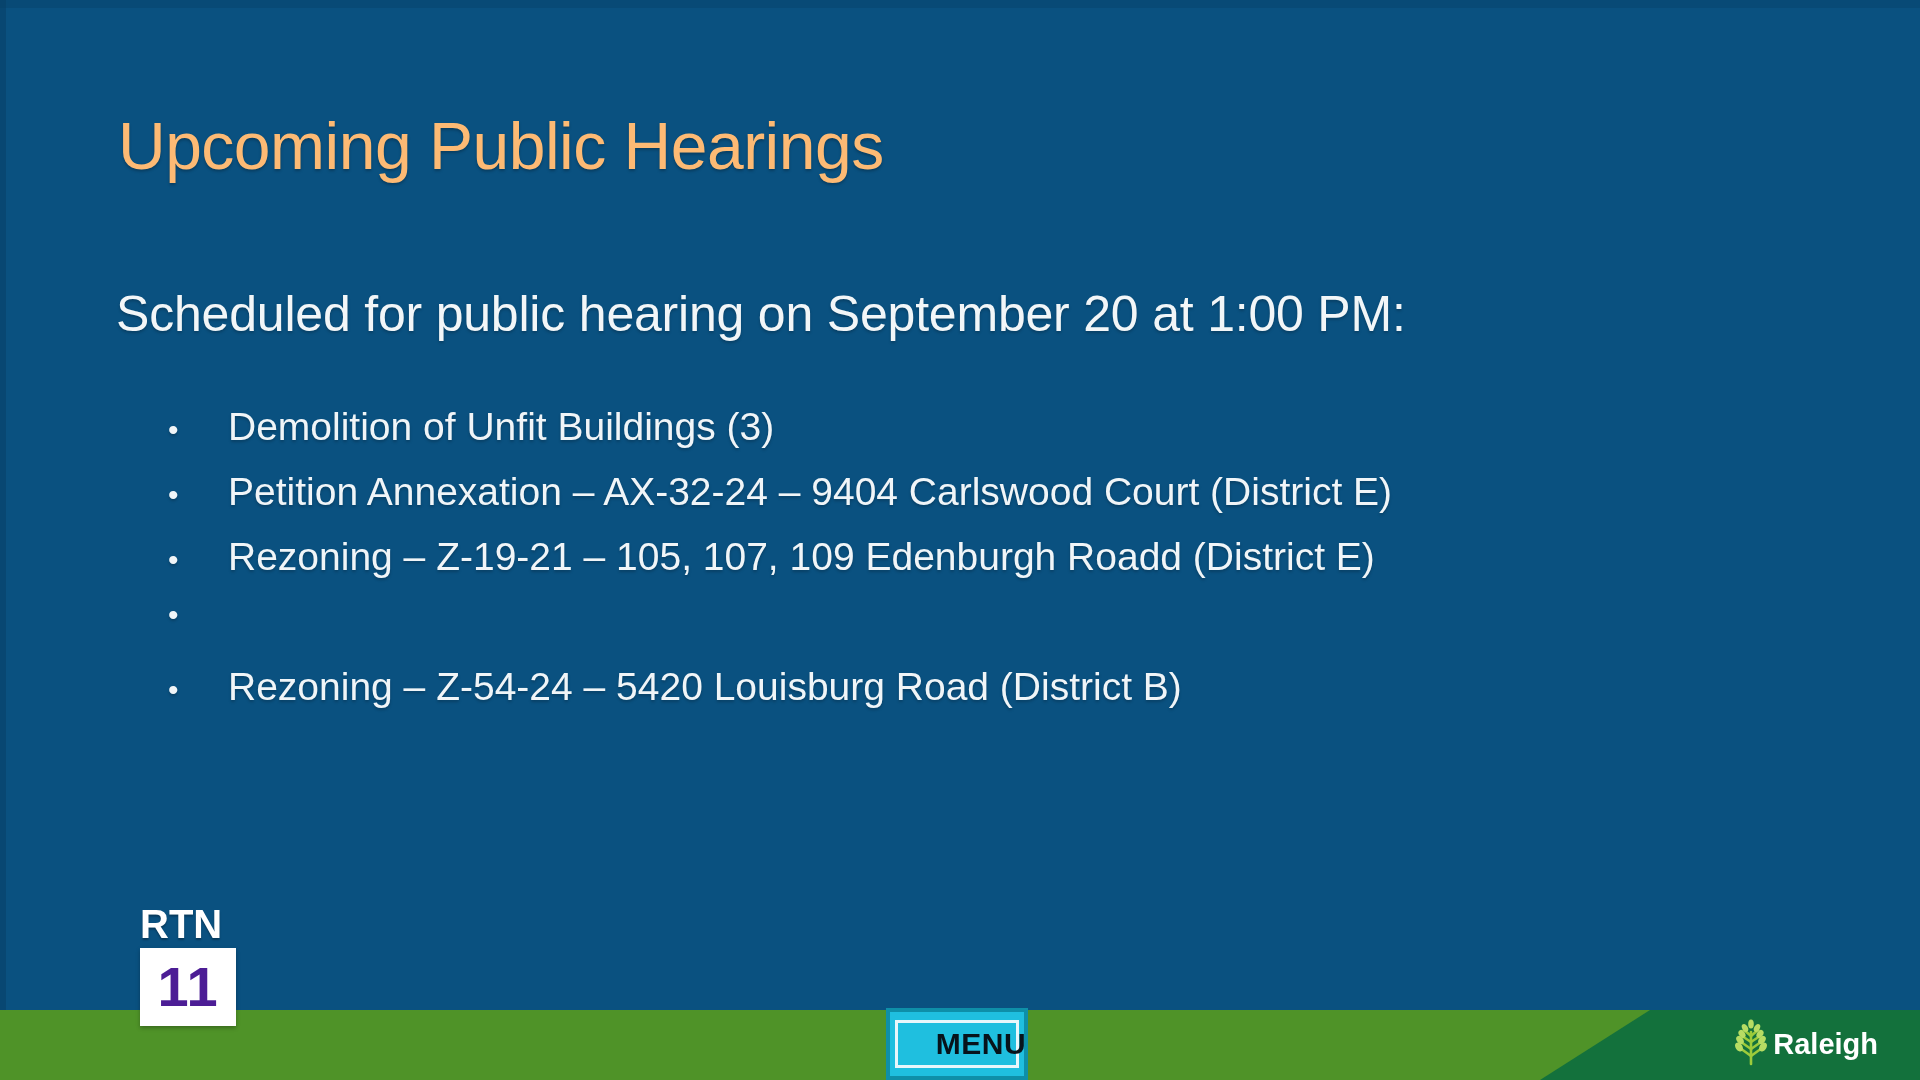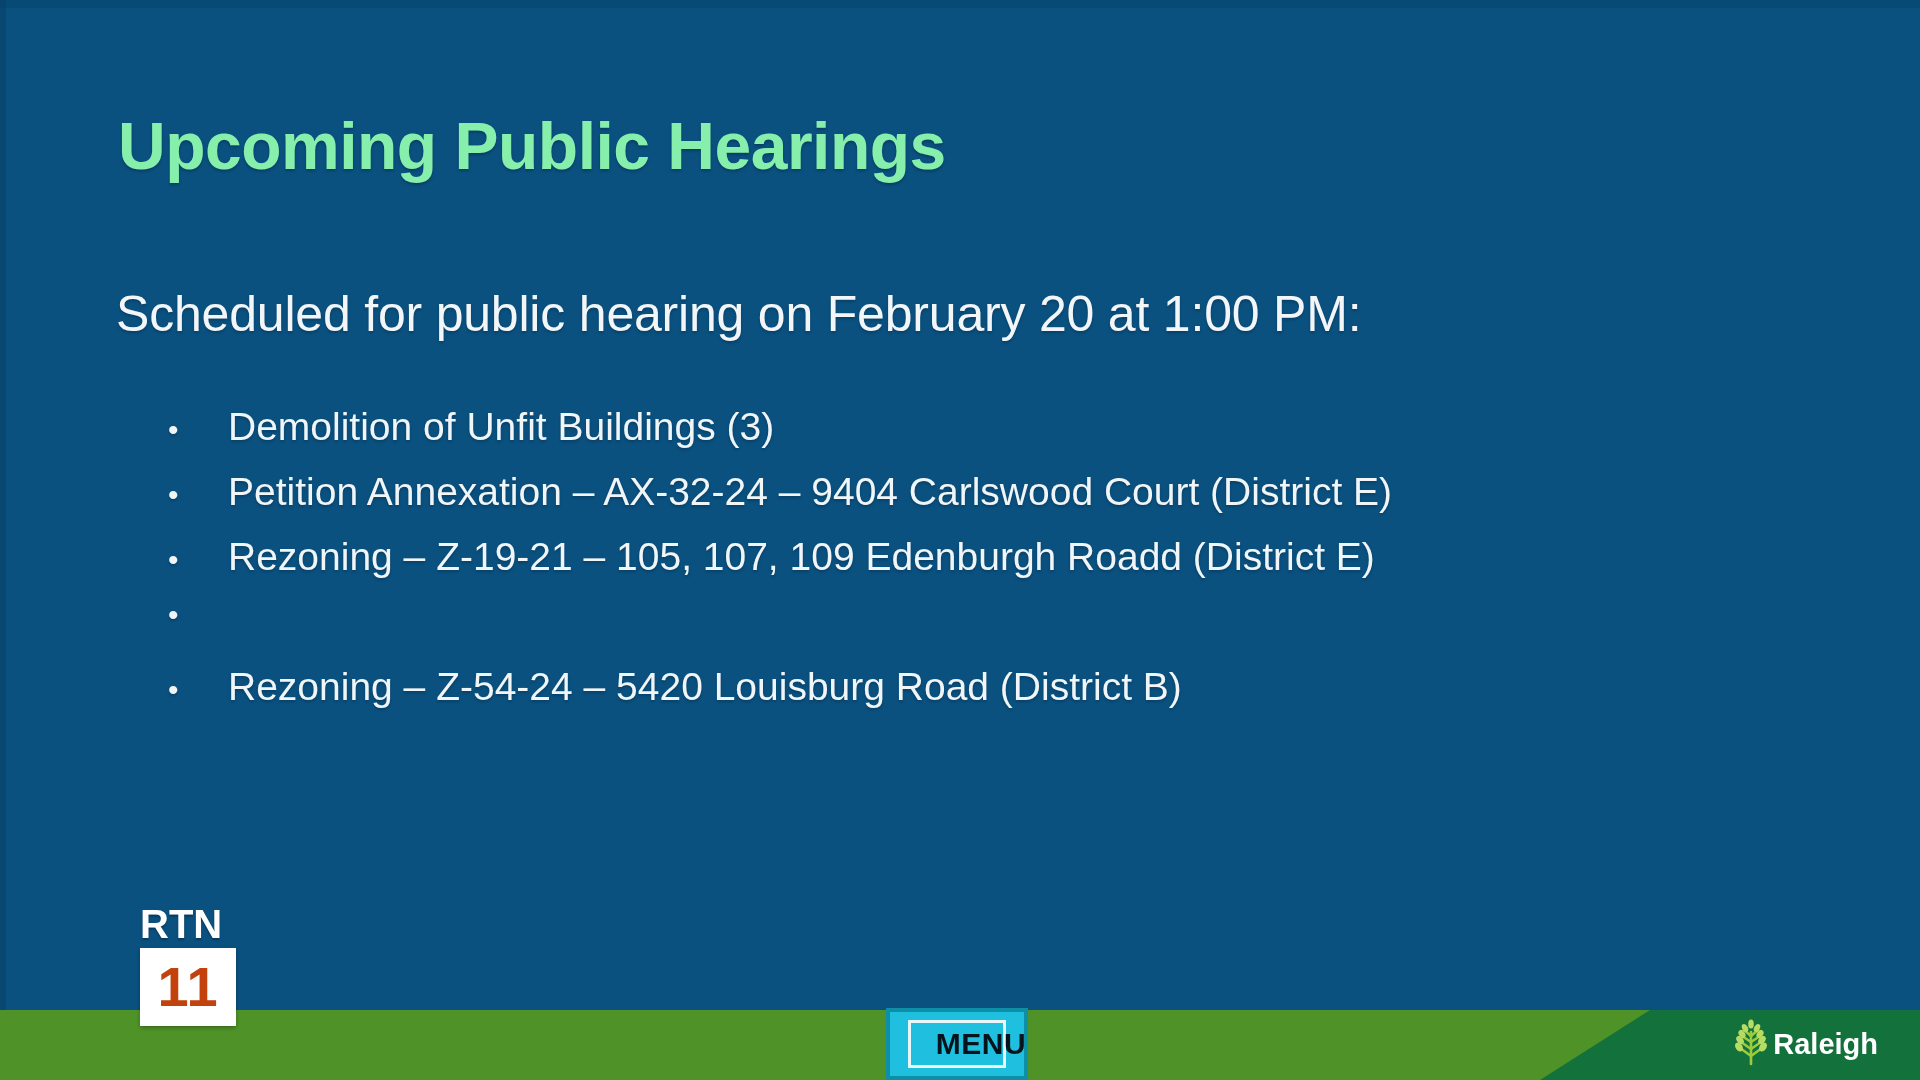--- a/index.html
+++ b/index.html
@@ -40,22 +40,22 @@
     width: 6px; height: 1010px;
     background: #083f66;
     opacity: .55;
   }
 
   .slide-title {
     position: absolute;
     left: 118px;
     top: 108px;
     font-size: 66px;
-    font-weight: bold;
-    color: #86efac;
+    font-weight: normal;
+    color: #fdba74;
     letter-spacing: -0.5px;
     text-shadow: 0 2px 3px rgba(0,0,0,.25);
     white-space: nowrap;
   }
 
   .slide-subtitle {
     position: absolute;
     left: 116px;
     top: 285px;
     font-size: 50px;
@@ -137,42 +137,42 @@
     height: 78px;
     background: #ffffff;
     display: flex;
     align-items: center;
     justify-content: center;
     box-shadow: 0 2px 4px rgba(0,0,0,.28);
   }
   .rtn-num {
     font-size: 56px;
     font-weight: bold;
-    color: #c2410c;
+    color: #4c1d95;
     line-height: 58px;
     letter-spacing: 1px;
   }
 
   
   .menu-button {
     position: absolute;
     left: 886px;
     top: 1008px;
     width: 142px;
     height: 72px;
     background: #1fbfdf;
     border: 4px solid #0e8fa8;
     box-sizing: border-box;
     display: flex;
     align-items: center;
     justify-content: center;
     z-index: 6;
   }
   .menu-inner {
-    width: 98px;
+    width: 124px;
     height: 48px;
     border: 3px solid #e9f7fb;
     box-sizing: border-box;
     display: flex;
     align-items: center;
     justify-content: center;
     padding-left: 48px;
   }
   .menu-label {
     font-size: 30px;
@@ -201,21 +201,21 @@
 </style>
 </head>
 <body>
 
 <div class="screen">
 
   <div class="slide">
 
     <div class="slide-title">Upcoming Public Hearings</div>
 
-    <div class="slide-subtitle">Scheduled for public hearing on February 20 at 1:00 PM:</div>
+    <div class="slide-subtitle">Scheduled for public hearing on September 20 at 1:00 PM:</div>
 
     <ul class="bullet-list">
       <li class="bullet-item">
         <span class="bullet-dot">•</span>
         <span class="bullet-text">Demolition of Unfit Buildings (3)</span>
       </li>
       <li class="bullet-item">
         <span class="bullet-dot">•</span>
         <span class="bullet-text">Petition Annexation – AX-32-24 – 9404 Carlswood Court (District E)</span>
       </li>

